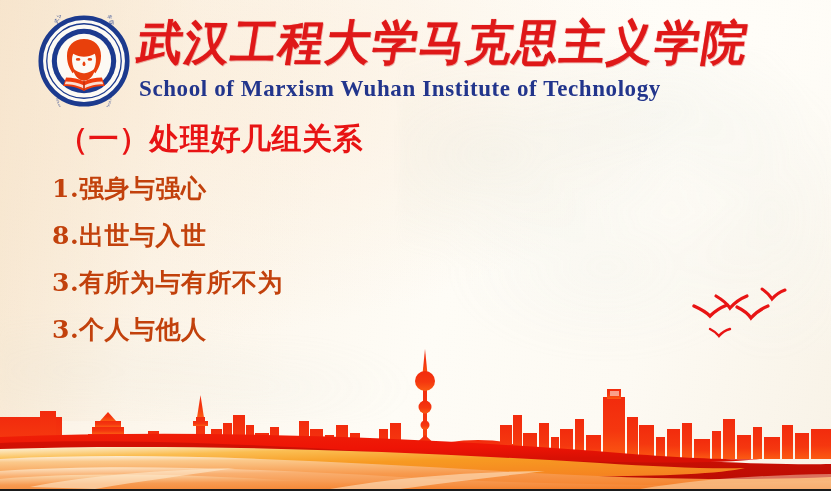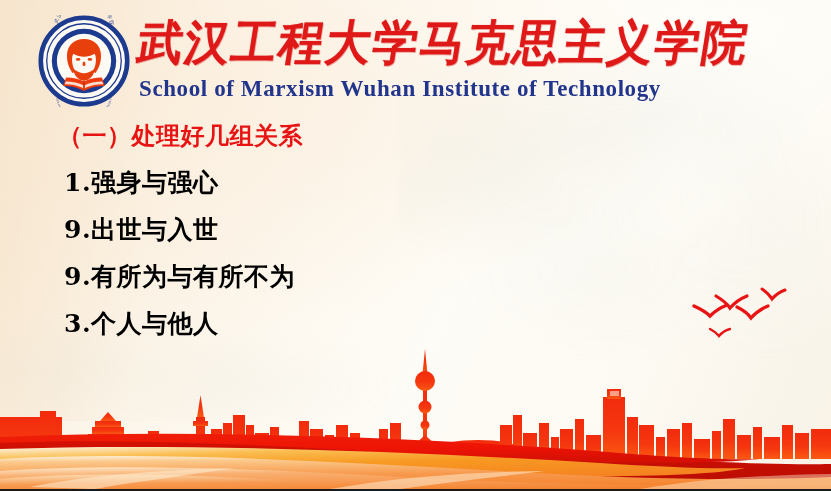--- a/index.html
+++ b/index.html
@@ -110,35 +110,35 @@
   }
 
   
   .body-text {
     position: absolute;
     left: 52px; top: 124px;
     width: 640px;
   }
   .line-heading {
     font-family: "DejaVu Serif", "Liberation Serif", serif;
-    font-size: 24px;
+    font-size: 30px;
     font-weight: 700;
     color: #e81414;
     line-height: 1.0;
     margin: 0 0 22px 6px;
     letter-spacing: .5px;
     white-space: nowrap;
   }
   .line-item {
     font-family: "DejaVu Serif", "Liberation Serif", serif;
     font-size: 25px;
     font-weight: 700;
-    color: #000000;
+    color: #c2410c;
     line-height: 1.0;
-    margin: 0 0 22px 12px;
+    margin: 0 0 22px 0;
     letter-spacing: .5px;
     white-space: nowrap;
   }
   .line-item:last-child { margin-bottom: 0; }
 
   
   .birds {
     position: absolute;
     left: 692px; top: 286px;
     width: 128px; height: 60px;
@@ -210,22 +210,22 @@
     <div class="brand-cn">
       <span>武汉工程大学马克思主义学院</span>
     </div>
 
     <div class="brand-en">School of Marxism Wuhan Institute of Technology</div>
   </div>
 
   <div class="body-text">
     <p class="line-heading">（一）处理好几组关系</p>
     <p class="line-item">1.强身与强心</p>
-    <p class="line-item">9.出世与入世</p>
-    <p class="line-item">9.有所为与有所不为</p>
+    <p class="line-item">8.出世与入世</p>
+    <p class="line-item">3.有所为与有所不为</p>
     <p class="line-item">3.个人与他人</p>
   </div>
 
   <div class="birds">
     <svg viewBox="0 0 128 60" xmlns="http://www.w3.org/2000/svg">
       <g fill="none" stroke="#e81414" stroke-linecap="round">
         <path d="M2 20 Q13 25 18 30 Q25 23 35 19" stroke-width="3.4"></path>
         <path d="M24 10 Q34 16 38 22 Q45 14 55 10" stroke-width="3.2"></path>
         <path d="M45 21 Q55 26 59 32 Q66 24 76 20" stroke-width="3.2"></path>
         <path d="M70 3 Q77 8 80 13 Q85 7 93 4" stroke-width="3.0"></path>

